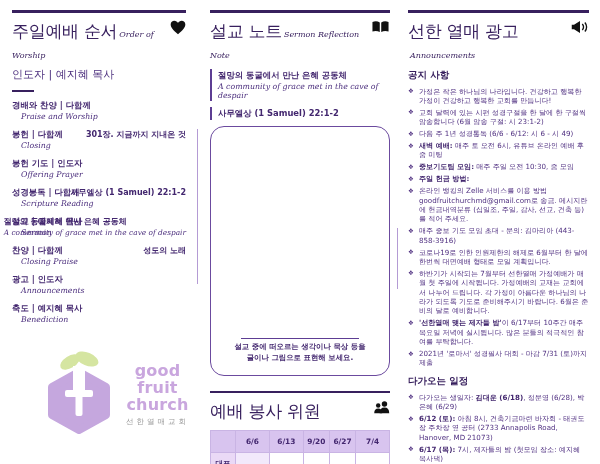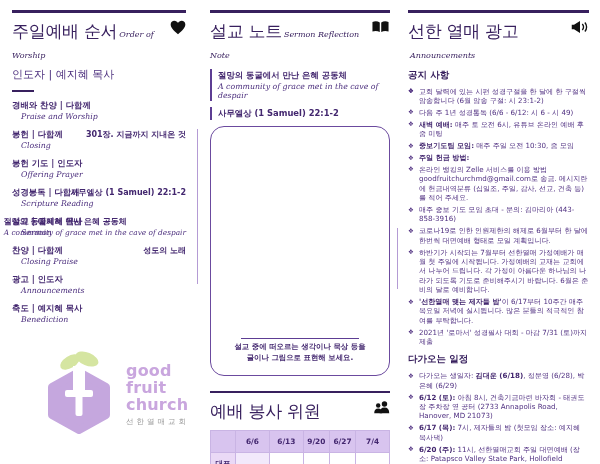--- a/index.html
+++ b/index.html
@@ -25,21 +25,21 @@
   .mini-rule { width:22px; height:2px; background:#38205e; margin:8px 0 8px; }
   .w-item { position:relative; margin-bottom:7px; min-height:22px; }
   .w-kr { font-size:8.4px; font-weight:bold; color:#43276f; }
   .w-en { font-size:7.8px; font-style:italic; font-family:"DejaVu Serif","Liberation Serif",serif; color:#4b2e7d; margin:1px 0 0 9px; }
   .w-right { position:absolute; right:0; top:0; }
   .w-note { font-size:8px; font-weight:bold; color:#43276f; white-space:nowrap; }
   .w-note-en { font-size:7.4px; font-style:italic; font-family:"DejaVu Serif","Liberation Serif",serif; color:#4b2e7d; white-space:nowrap; margin-top:1px; }
 
   .logo { position:absolute; left:42px; top:350px; display:flex; align-items:center; }
   .logo-text { margin-left:8px; }
-  .logo-en { font-size:16px; line-height:1.05; font-weight:bold; color:#c9a6de; white-space:pre-line; letter-spacing:0.2px; }
+  .logo-en { font-size:16px; line-height:1.05; font-weight:bold; color:#c9a6de; white-space:pre-line; letter-spacing:0.2px;text-align:center; }
   .logo-kr { font-size:7.5px; color:#9a9a9a; letter-spacing:3px; margin-top:3px; }
 
   
   .blk { border-left:2.5px solid #5d3d93; padding:1px 0 1px 6px; margin-bottom:6px; }
   .blk-kr { font-size:8.4px; font-weight:bold; color:#43276f; }
   .blk-en { font-size:7.8px; font-style:italic; font-family:"DejaVu Serif","Liberation Serif",serif; color:#4b2e7d; margin-top:1px; }
   .note-box { position:relative; border:1.7px solid #6b4a9e; border-radius:14px; height:250px; margin-top:4px;font-weight:bold; }
   .hint-rule { position:absolute; bottom:36px; left:30px; right:30px; height:1px; background:#5d3d93; }
   .hint { position:absolute; bottom:11px; left:0; right:0; text-align:center; font-size:7.4px; line-height:1.5; color:#43276f; }
 
@@ -263,21 +263,21 @@
             <path d="M15 5 A5.5 5.5 0 0 1 15 13" stroke="#111" stroke-width="1.8" fill="none"></path>
             <path d="M18.5 3 A9 9 0 0 1 18.5 15" stroke="#111" stroke-width="1.8" fill="none"></path>
           </svg>
       </span>
     </div>
 
     <div class="a-sub">공지 사항</div>
     <div>
 
         <div class="bullet-item">
-          <span class="bullet-glyph">❖</span><span></span><b></b>
+          <span class="bullet-glyph">❖</span><span></span><b></b><span>가정은 작은 하나님의 나라입니다. 건강하고 행복한 가정이 건강하고 행복한 교회를 만듭니다!</span>
         </div>
 
         <div class="bullet-item">
           <span class="bullet-glyph">❖</span><span></span><b></b><span>교회 달력에 있는 시편 성경구절을 한 달에 한 구절씩 암송합니다 (6월 암송 구절: 시 23:1-2)</span>
         </div>
 
         <div class="bullet-item">
           <span class="bullet-glyph">❖</span><span></span><b></b><span>다음 주 1년 성경통독 (6/6 - 6/12: 시 6 - 시 49)</span>
         </div>
 

